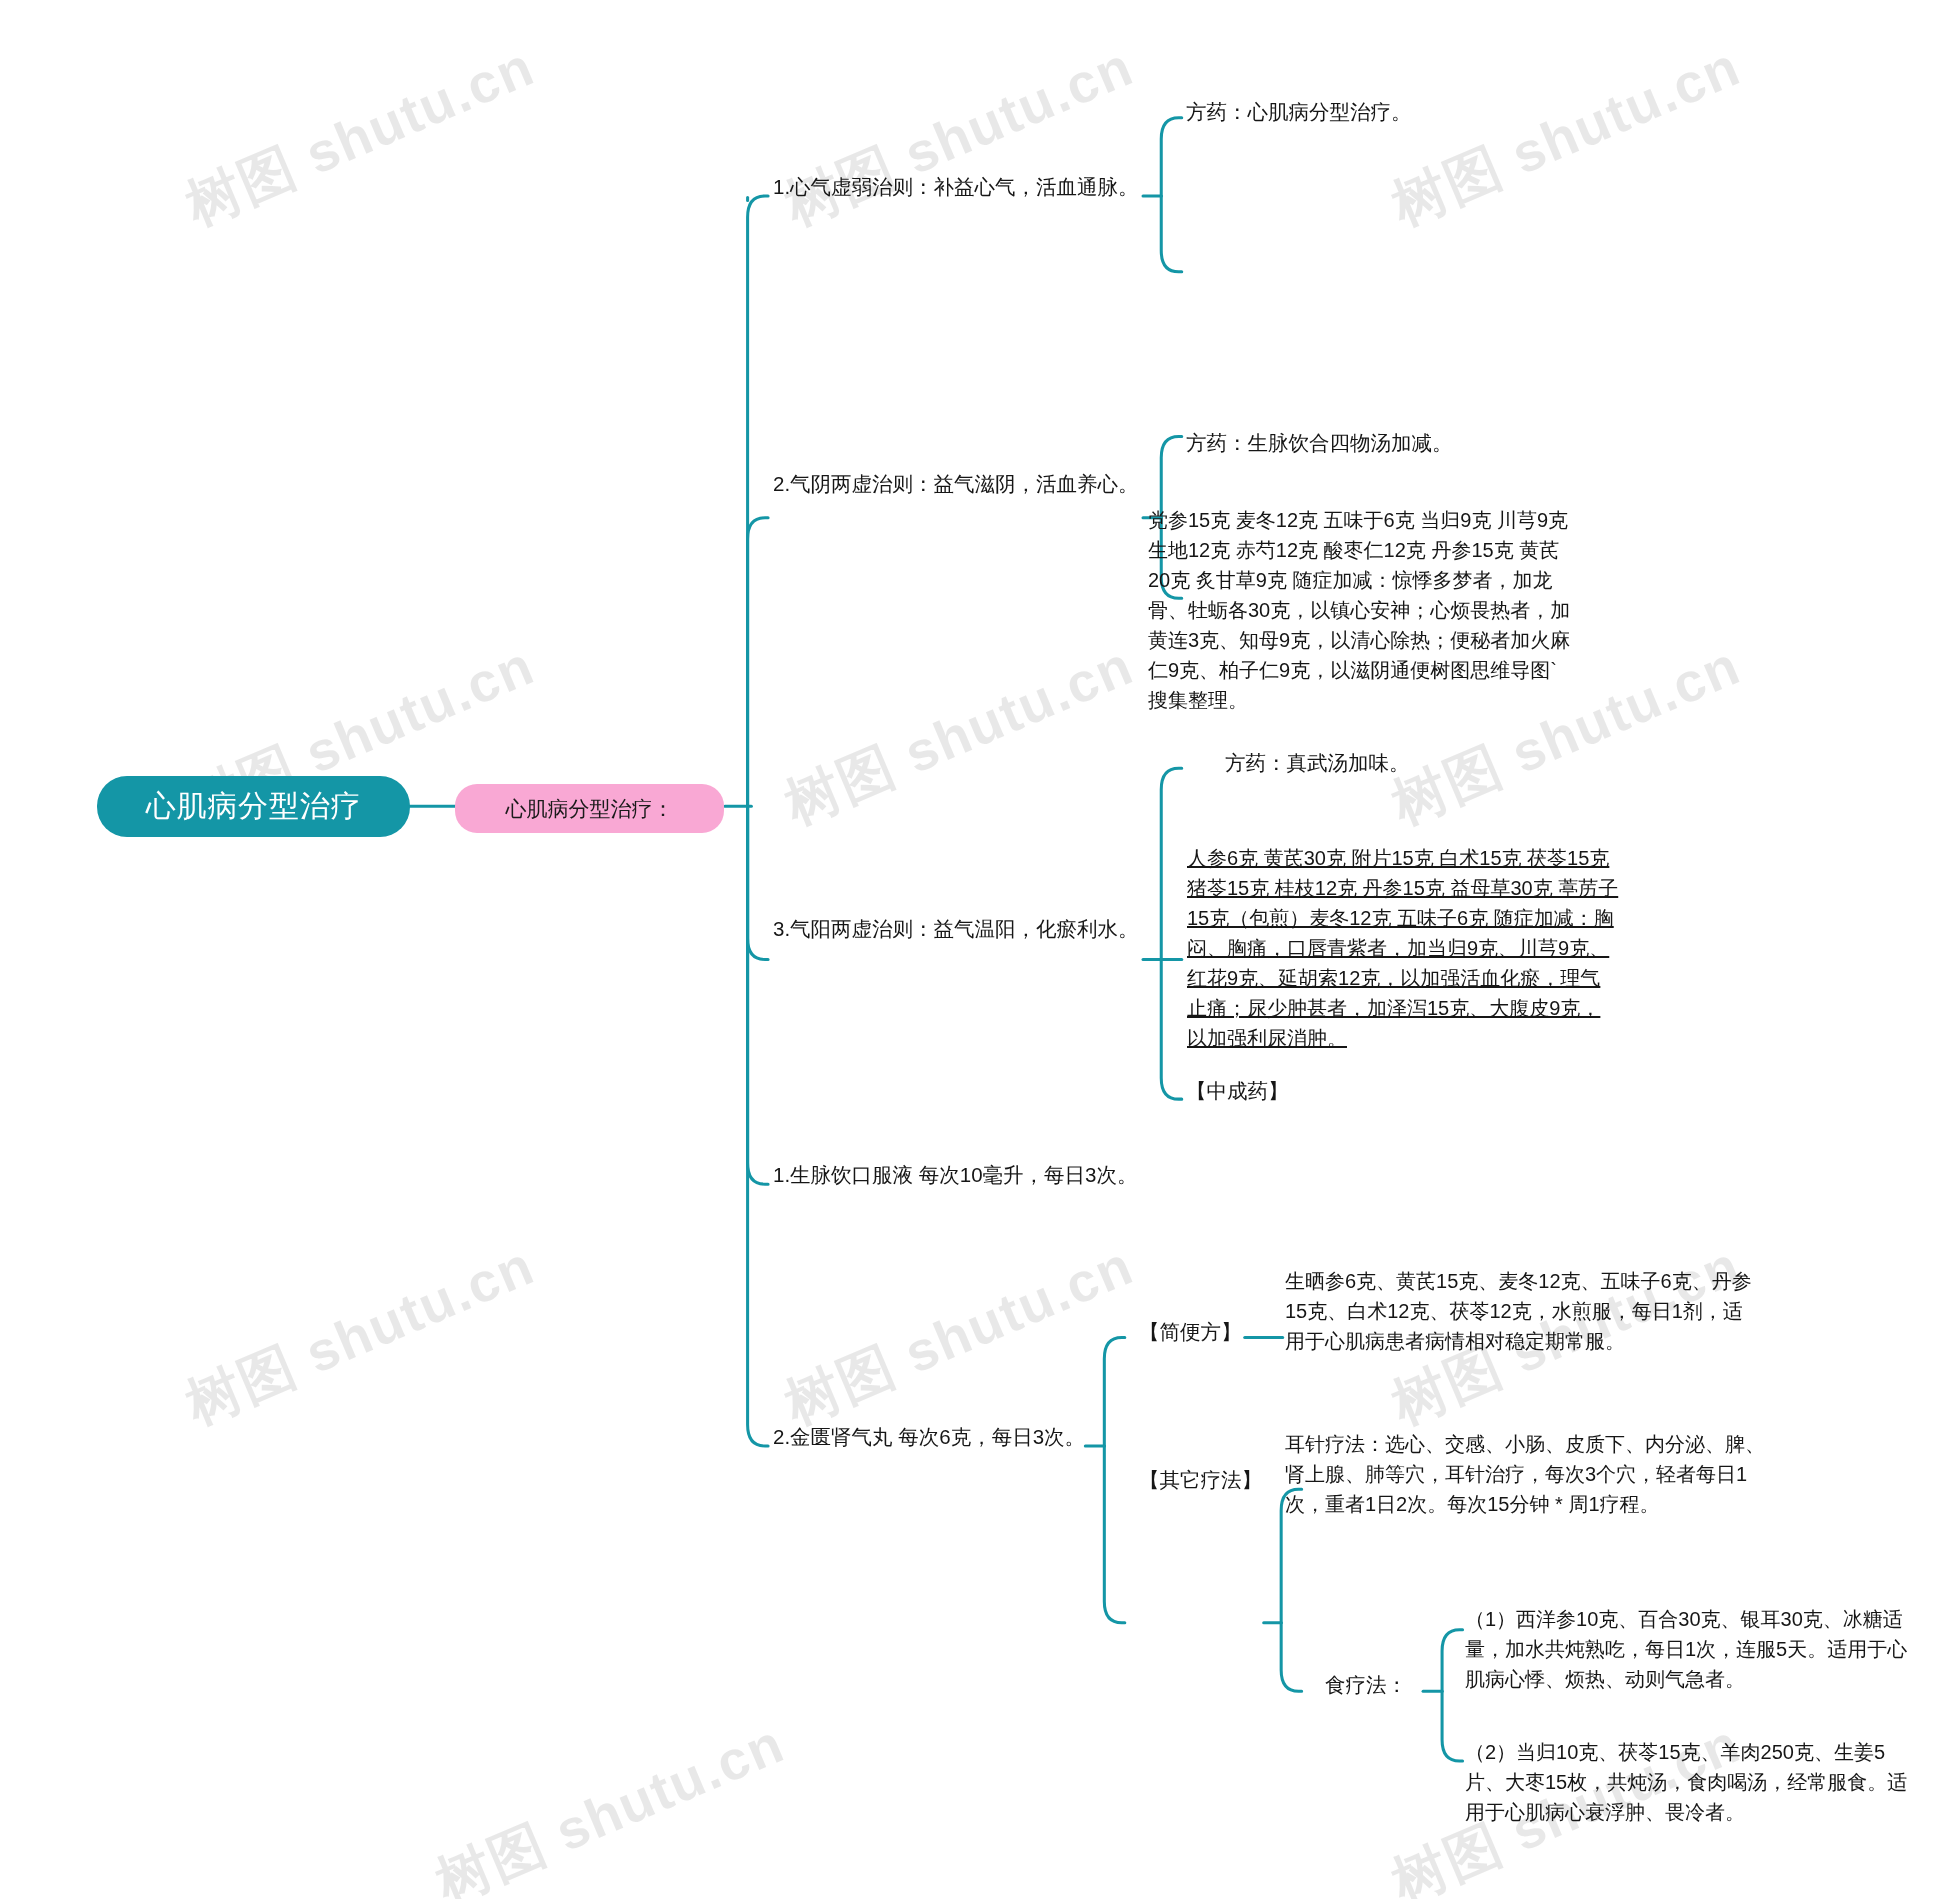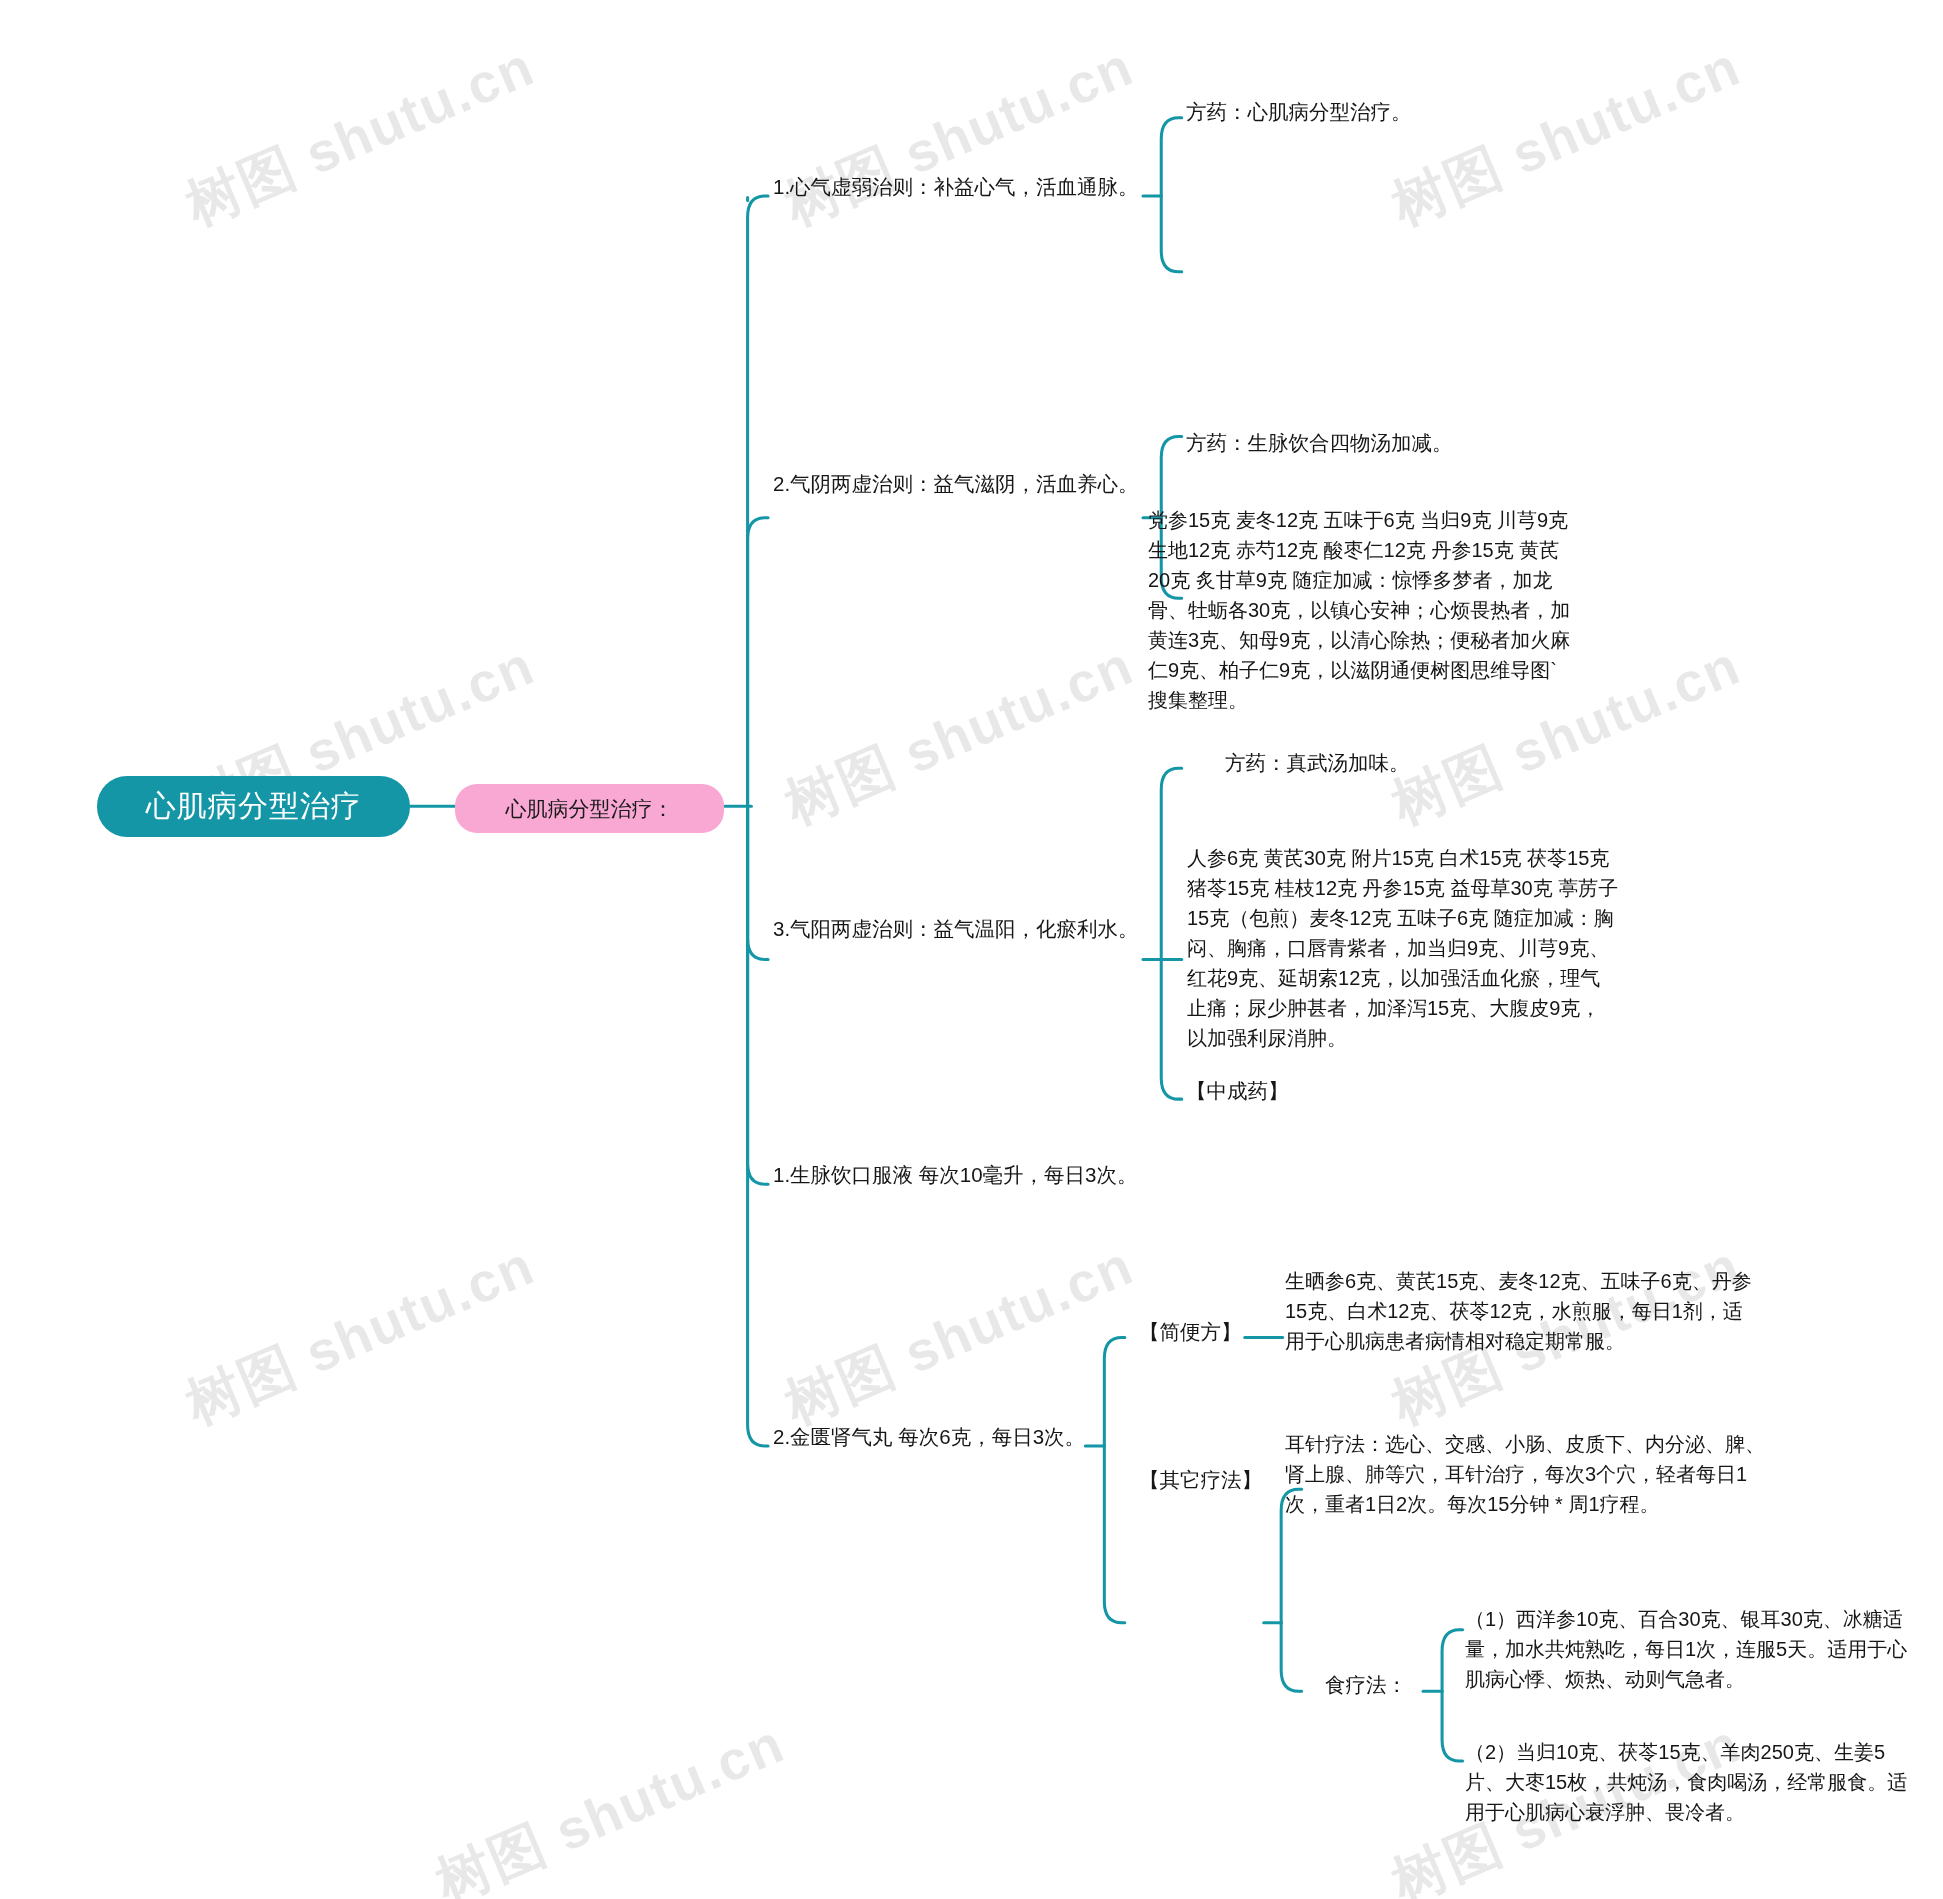--- a/index.html
+++ b/index.html
@@ -45,21 +45,21 @@
   .n1{left:773px;top:172px;}
   .n2{left:773px;top:469px;}
   .n3{left:773px;top:914px;}
   .n4{left:773px;top:1160px;}
   .n5{left:773px;top:1422px;}
   .d1a{left:1186px;top:97px;}
   .d1b{left:1187px;top:188px;width:421px;}
   .d2a{left:1186px;top:416px;margin-top:12px;}
   .d2b{left:1148px;top:505px;width:425px;}
   .d3a{left:1225px;top:748px;}
-  .d3b{left:1187px;top:843px;width:433px;}
+  .d3b{left:1187px;top:843px;width:433px;text-decoration:underline;}
   .d3c{left:1186px;top:1076px;}
   .s1{left:1139px;top:1317px;}
   .s1b{left:1285px;top:1266px;width:469px;}
   .s2{left:1139px;top:1465px;}
   .s2b{left:1285px;top:1429px;width:480px;}
   .s3{left:1325px;top:1670px;}
   .s3a{left:1465px;top:1604px;width:455px;}
   .s3b{left:1465px;top:1737px;width:454px;}
 </style>
 </head>

